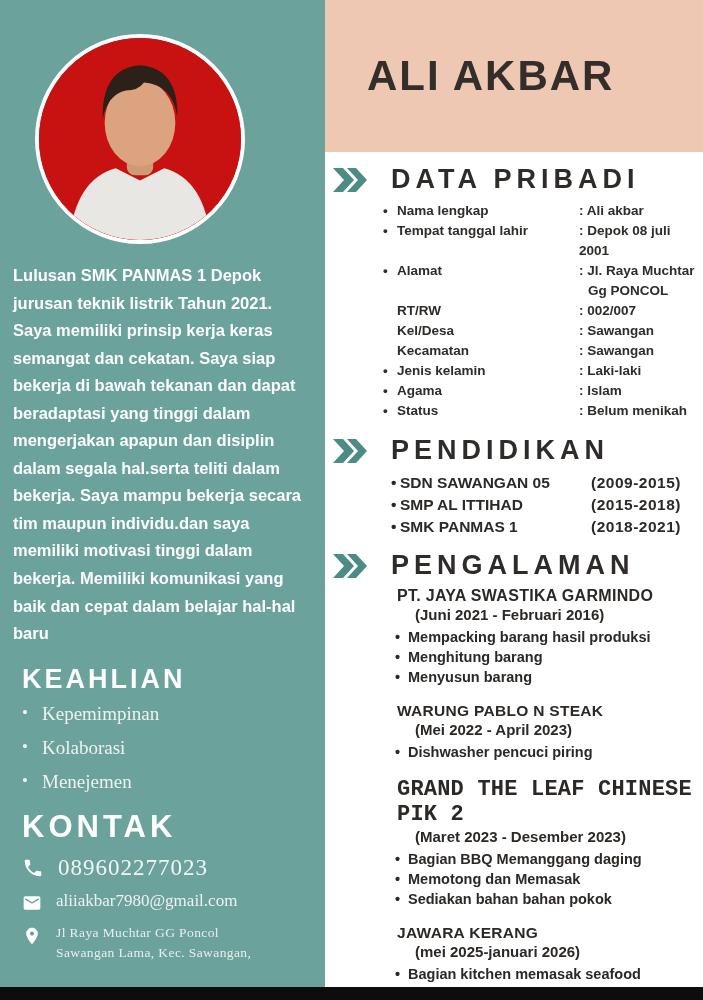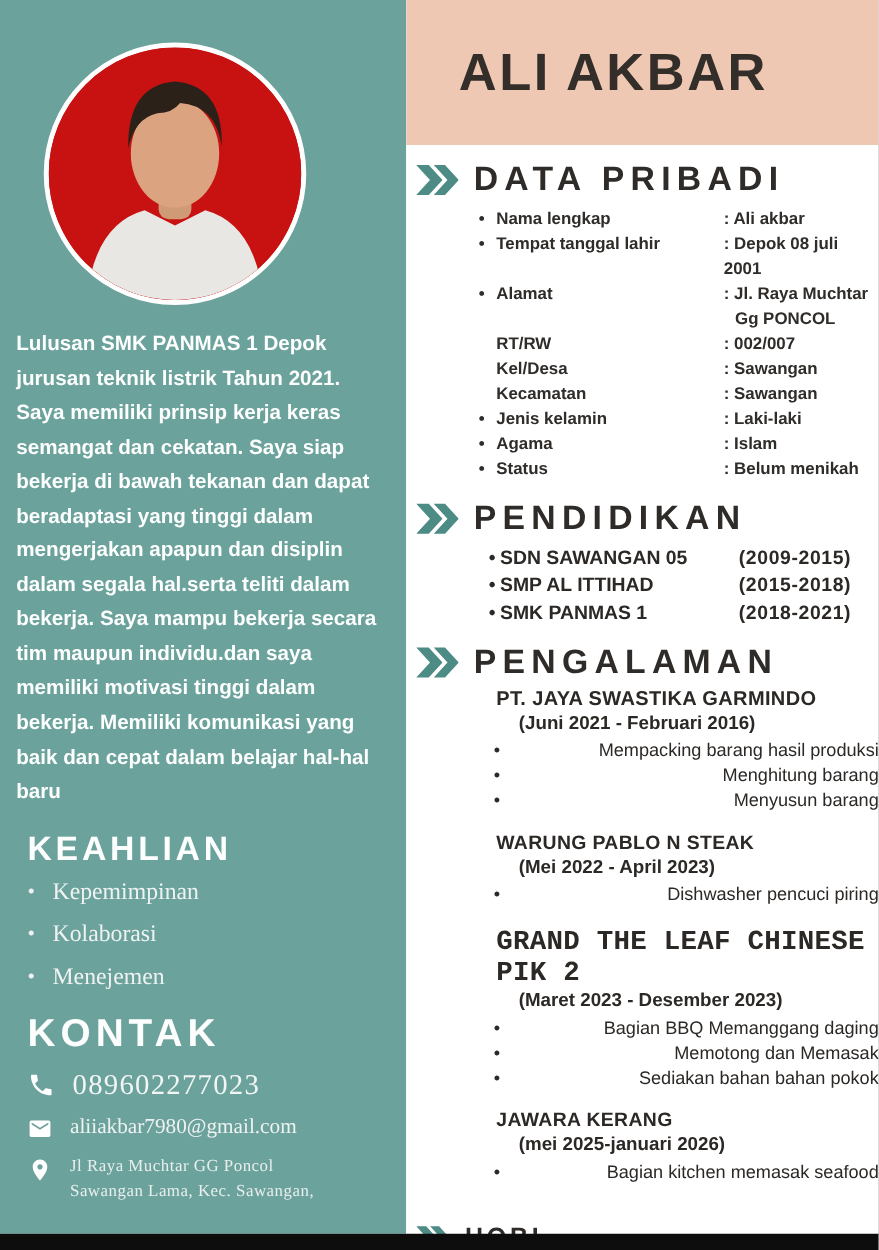--- a/index.html
+++ b/index.html
@@ -28,24 +28,24 @@
   .kontak{padding:4px 0 0 22px;}
   .kontak .side-h{font-size:31px;letter-spacing:4px;}
   .contact-row{display:flex;align-items:flex-start;margin-top:10px;gap:14px;}
   .contact-row svg{flex-shrink:0;margin-top:2px;}
   .phone-text{font-family:"Liberation Serif",serif;font-size:23px;color:#f2f6f5;letter-spacing:1px;}
   .email-text{font-family:"Liberation Serif",serif;font-size:17px;color:#eef3f2;}
   .address-text{font-family:"Liberation Serif",serif;font-size:13.5px;line-height:1.5;color:#e8efee;letter-spacing:.4px;}
 
   
   .content{flex:1;background:#fff;display:flex;flex-direction:column;}
-  .name-banner{background:var(--header-peach);height:116px;display:flex;align-items:center;padding-left:42px;flex-shrink:0;}
+  .name-banner{background:var(--header-peach);height:152px;display:flex;align-items:center;padding-left:42px;flex-shrink:0;}
   .name-banner h1{font-size:42px;font-weight:bold;color:#332e29;letter-spacing:2px;}
 
-  .section-head{display:flex;align-items:center;gap:12px;padding-left:8px;}
+  .section-head{display:flex;align-items:center;gap:24px;padding-left:8px;}
   .section-title{font-size:27px;font-weight:bold;letter-spacing:5px;color:var(--text-dark);}
   .chevron{flex-shrink:0;}
 
   
   .dp{margin-top:12px;}
   .dp-rows{margin:6px 0 0 58px;}
   .dp-row{display:flex;font-size:13.5px;font-weight:bold;color:#2f2c29;line-height:20px;}
   .dp-label{width:196px;position:relative;padding-left:14px;}
   .dp-row.bulleted .dp-label::before{content:"•";position:absolute;left:0;}
   .dp-value{flex:1;}
@@ -61,21 +61,21 @@
 
   
   .peng{margin-top:12px;}
   .jobs{margin:6px 0 0 68px;}
   .job{margin-bottom:15px;}
   .job-company{font-size:15.5px;font-weight:bold;color:#2b2825;letter-spacing:.3px;padding-left:4px;}
   .job.first .job-company{font-size:16px;}
   .job.serif .job-company{font-family:Liberation Mono, monospace;font-size:22px;letter-spacing:.2px;}
   .job-period{font-size:15px;font-weight:bold;color:#2b2825;padding-left:22px;margin-top:1px;}
   .duties{list-style:none;margin-top:4px;}
-  .duties li{font-size:14.5px;font-weight:normal;color:#2b2825;line-height:20px;padding-left:15px;position:relative;text-align:right;}
+  .duties li{font-size:14.5px;font-weight:bold;color:#2b2825;line-height:20px;padding-left:15px;position:relative;}
   .duties li::before{content:"•";position:absolute;left:2px;}
 
   
   .hobi{margin-top:16px;}
   .hobi .section-title{font-size:20px;letter-spacing:3px;}
 
   .bottom-bar{height:13px;background:var(--bottom-bar-black);flex-shrink:0;}
 </style>
 </head>
 <body>

